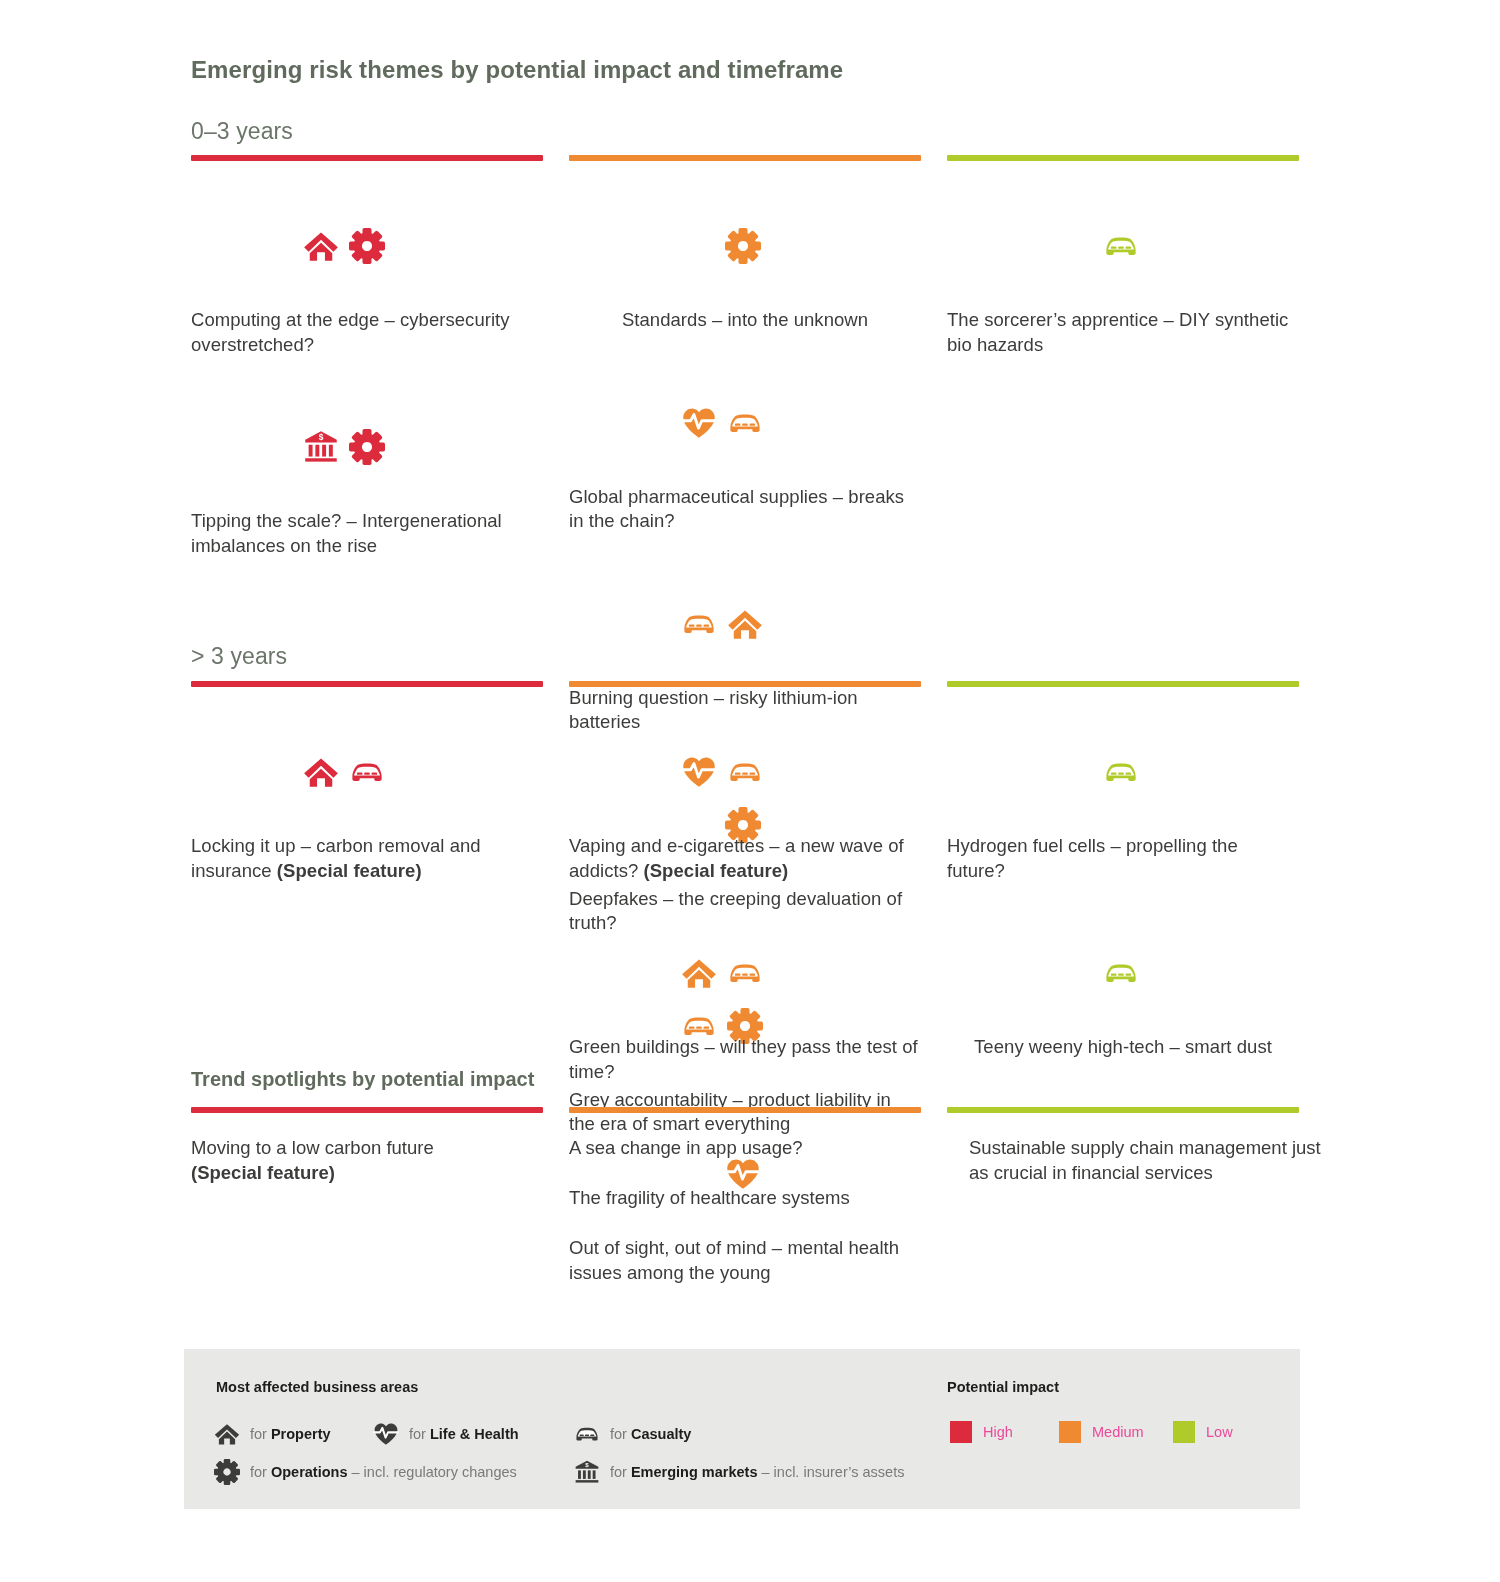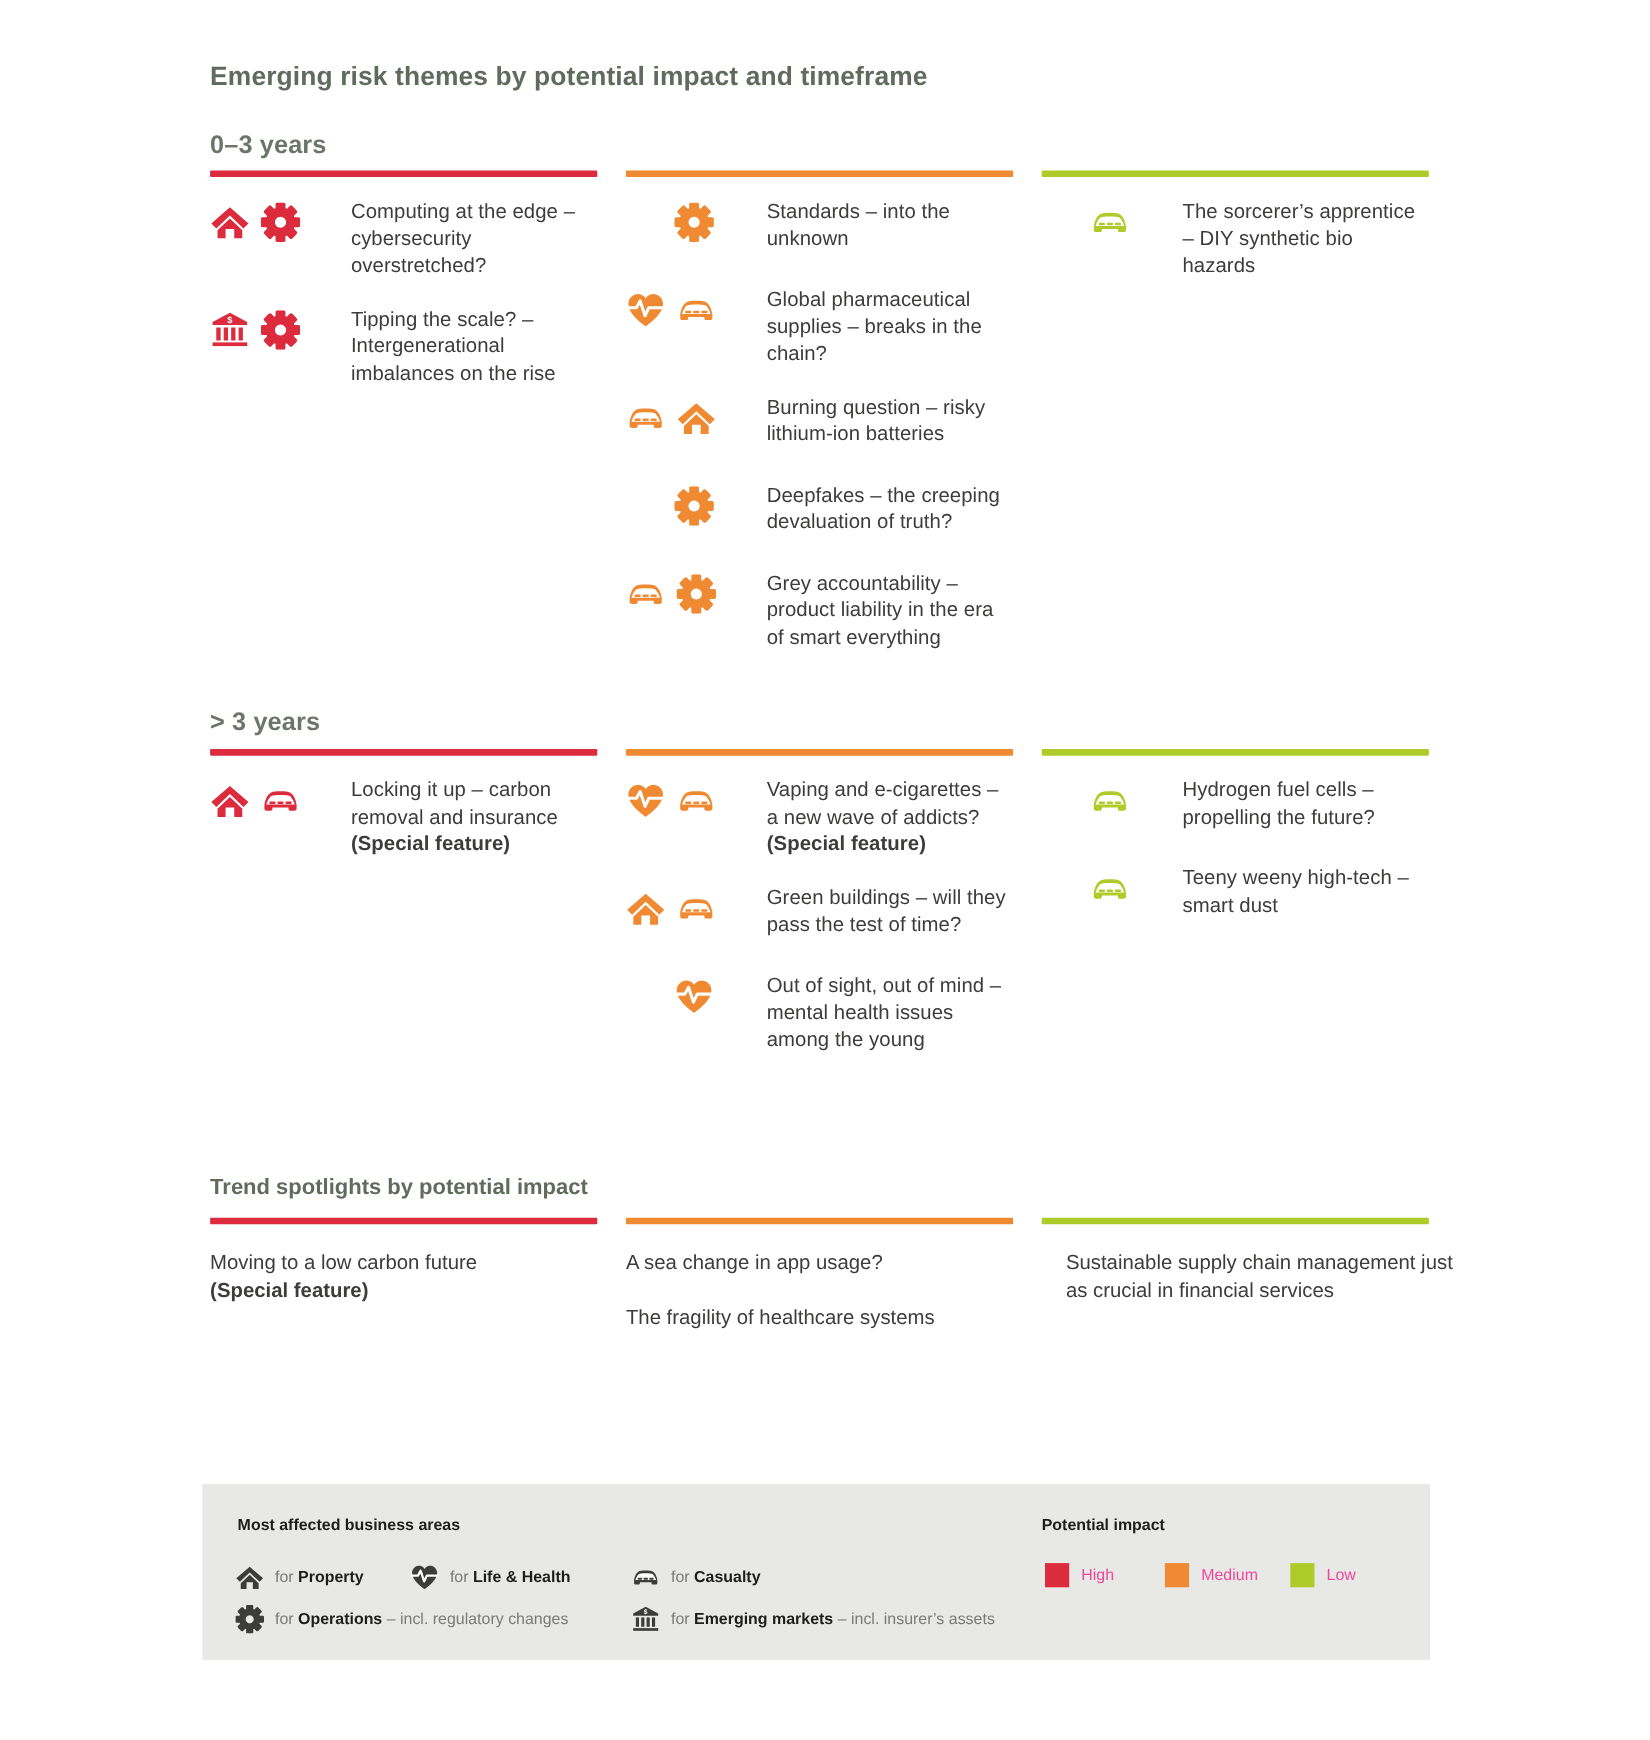--- a/index.html
+++ b/index.html
@@ -22,21 +22,21 @@
     left: 191px; top: 56px;
     font-size: 24px;
     font-weight: bold;
     color: #606b5e;
     letter-spacing: 0.1px;
   }
   .section-title {
     position: absolute;
     left: 191px;
     font-size: 23px;
-    font-weight: bold;
+    font-weight: normal;
     color: #6b7569;
     letter-spacing: 0.1px;
   }
   #sect-0-3 { top: 118px; }
   #sect-gt3 { top: 643px; }
 
   .spot-title {
     position: absolute;
     left: 191px; top: 1068px;
     font-size: 20px;
@@ -59,23 +59,24 @@
   .col {
     position: absolute;
     width: 352px;
   }
   .col.c0 { left: 191px; }
   .col.c1 { left: 569px; }
   .col.c2 { left: 947px; }
 
   .theme-row {
     display: flex;
-    align-items: flex-start;
+    align-items: center;
     margin-bottom: 24px;
     min-height: 56px;
+    flex-direction: column;
   }
   .icon-slot {
     width: 128px;
     flex: 0 0 128px;
     display: flex;
     align-items: center;
     justify-content: flex-start;
     gap: 10px;
     padding-top: 4px;
   }

